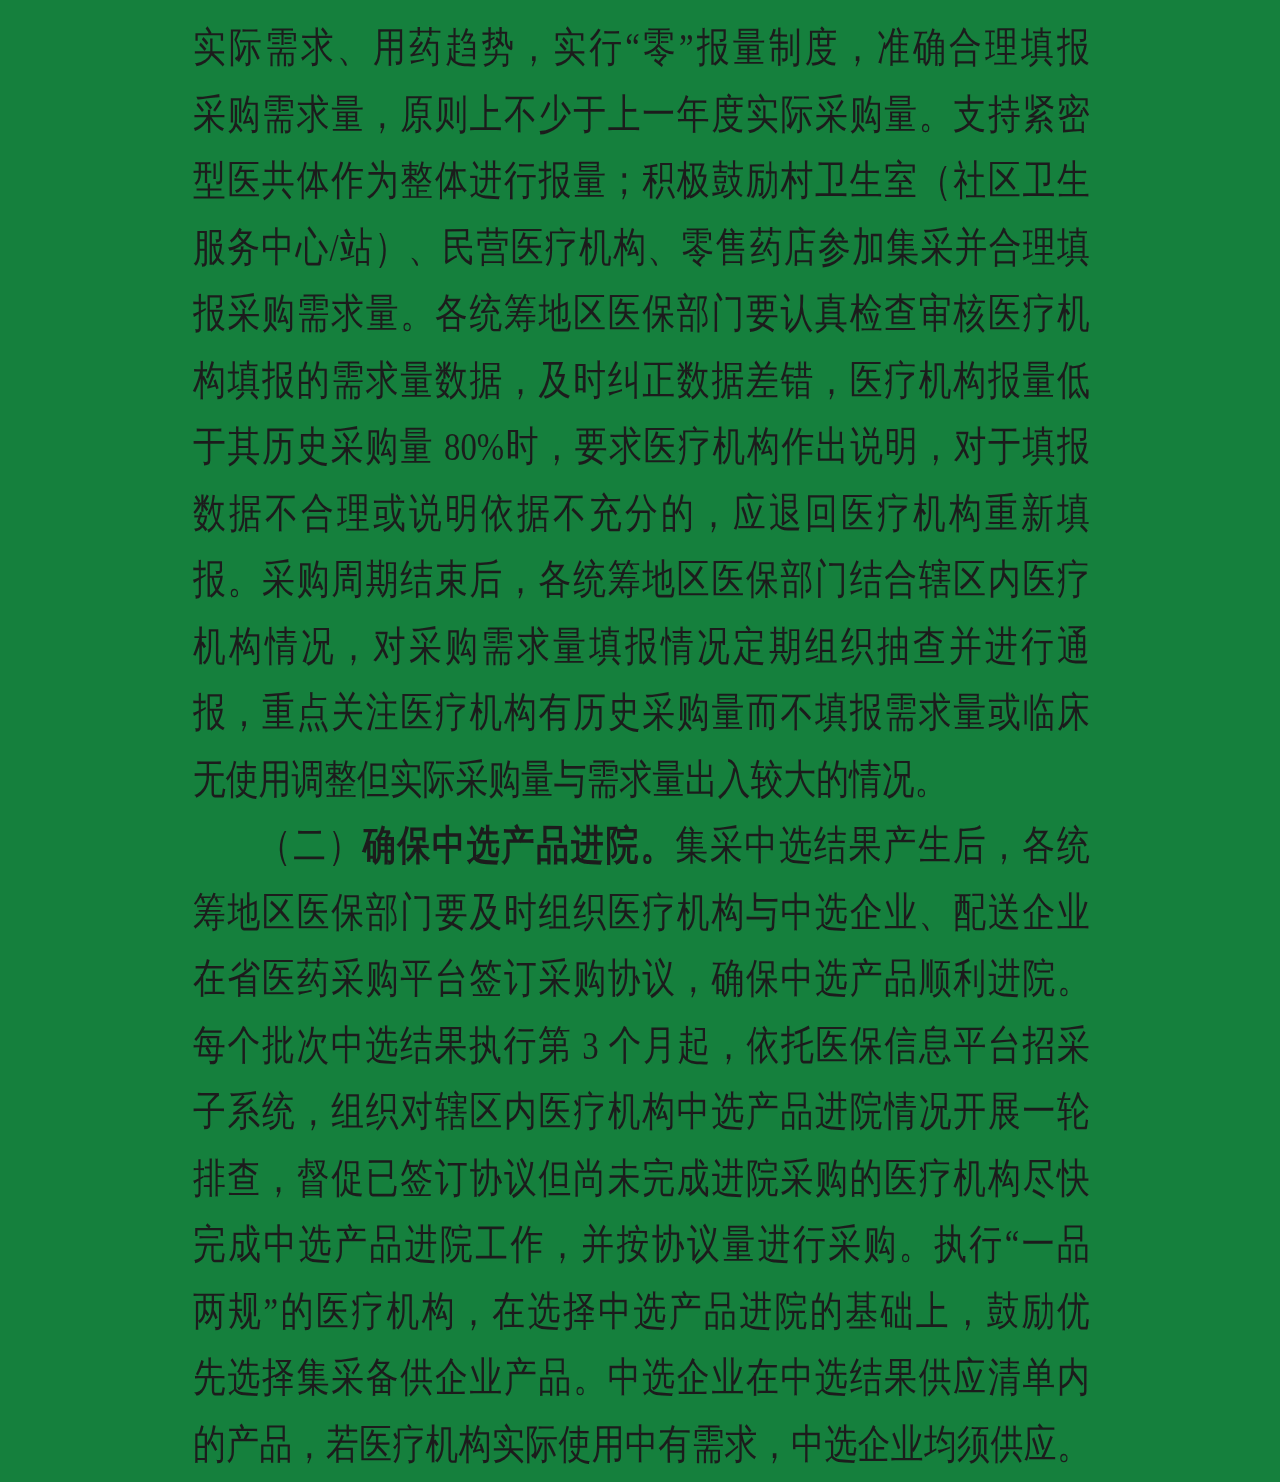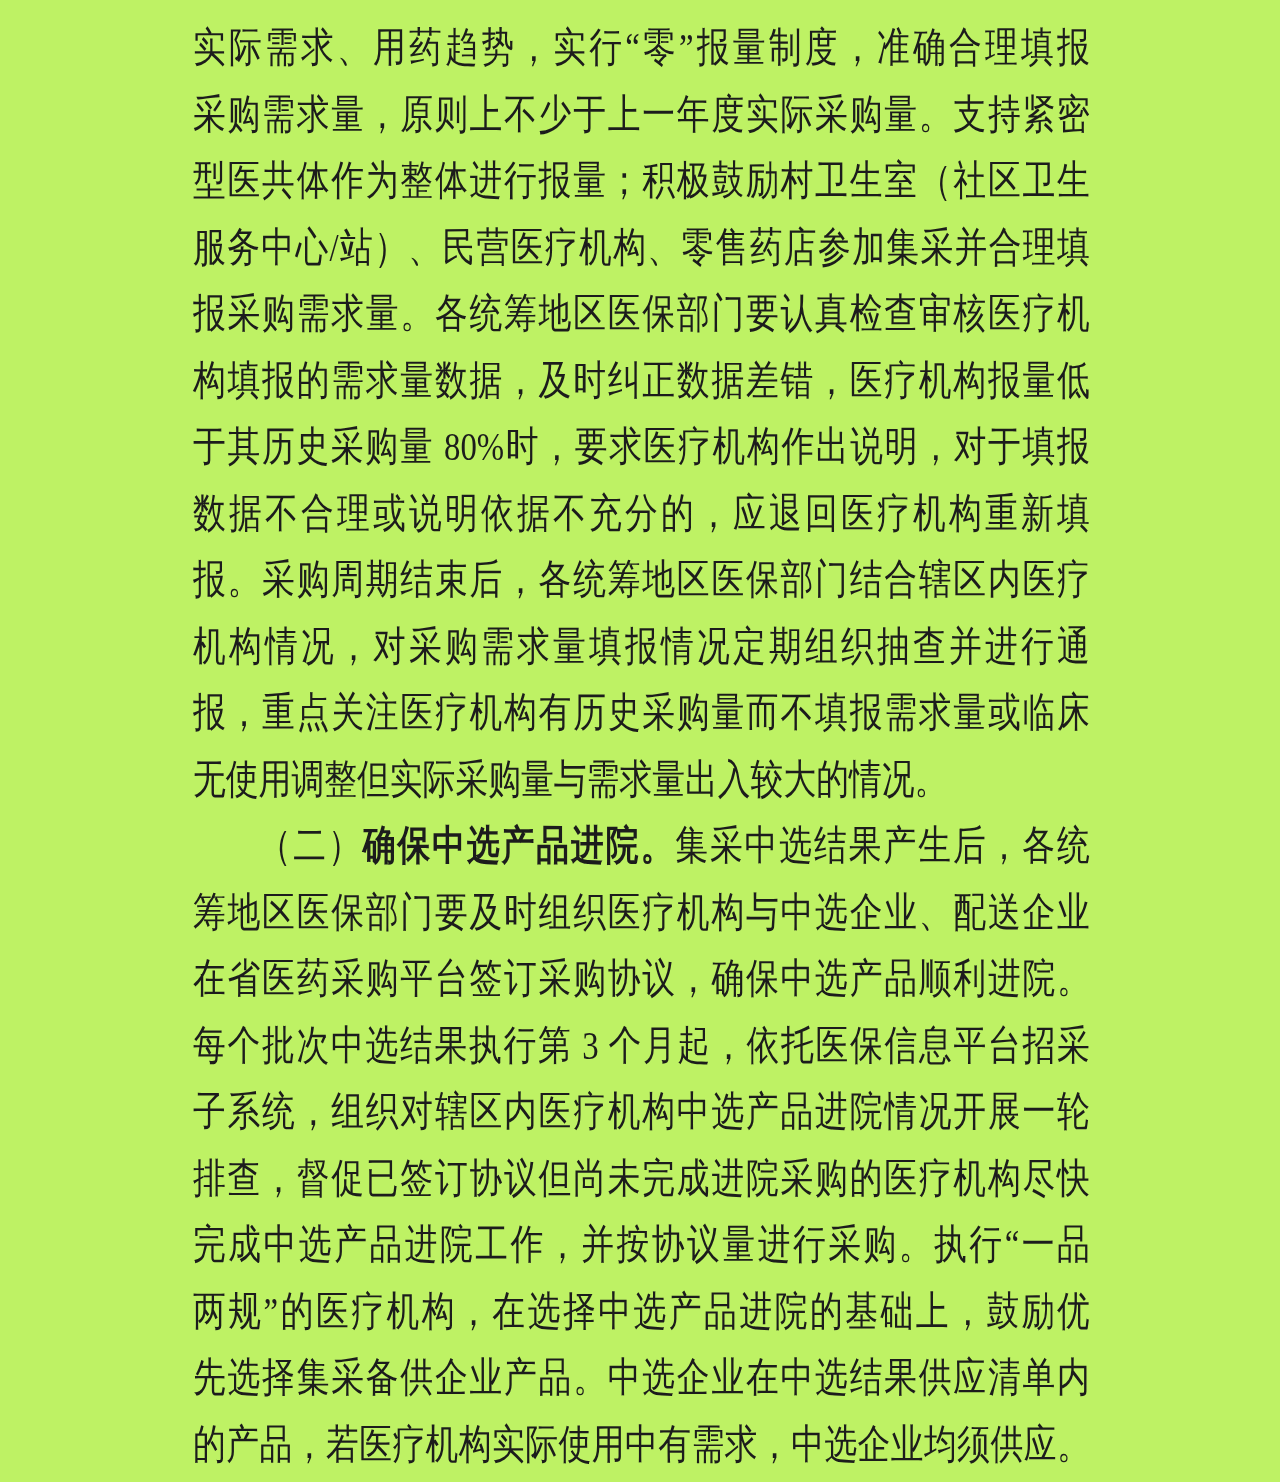--- a/index.html
+++ b/index.html
@@ -1,20 +1,20 @@
 <!DOCTYPE html>
 <html><head>
 <meta charset="utf-8">
 <style>
   html, body { margin: 0; padding: 0; }
   .page {
     position: relative;
     width: 1280px;
     height: 1482px;
-    background: #bef264;
+    background: #15803d;
     overflow: hidden;
   }
   .textblock {
     position: absolute;
     left: 193px;
     top: 14px;
     width: 1121px;
     transform: scaleX(0.8);
     transform-origin: 0 0;
     font-family: "Liberation Serif", serif;

